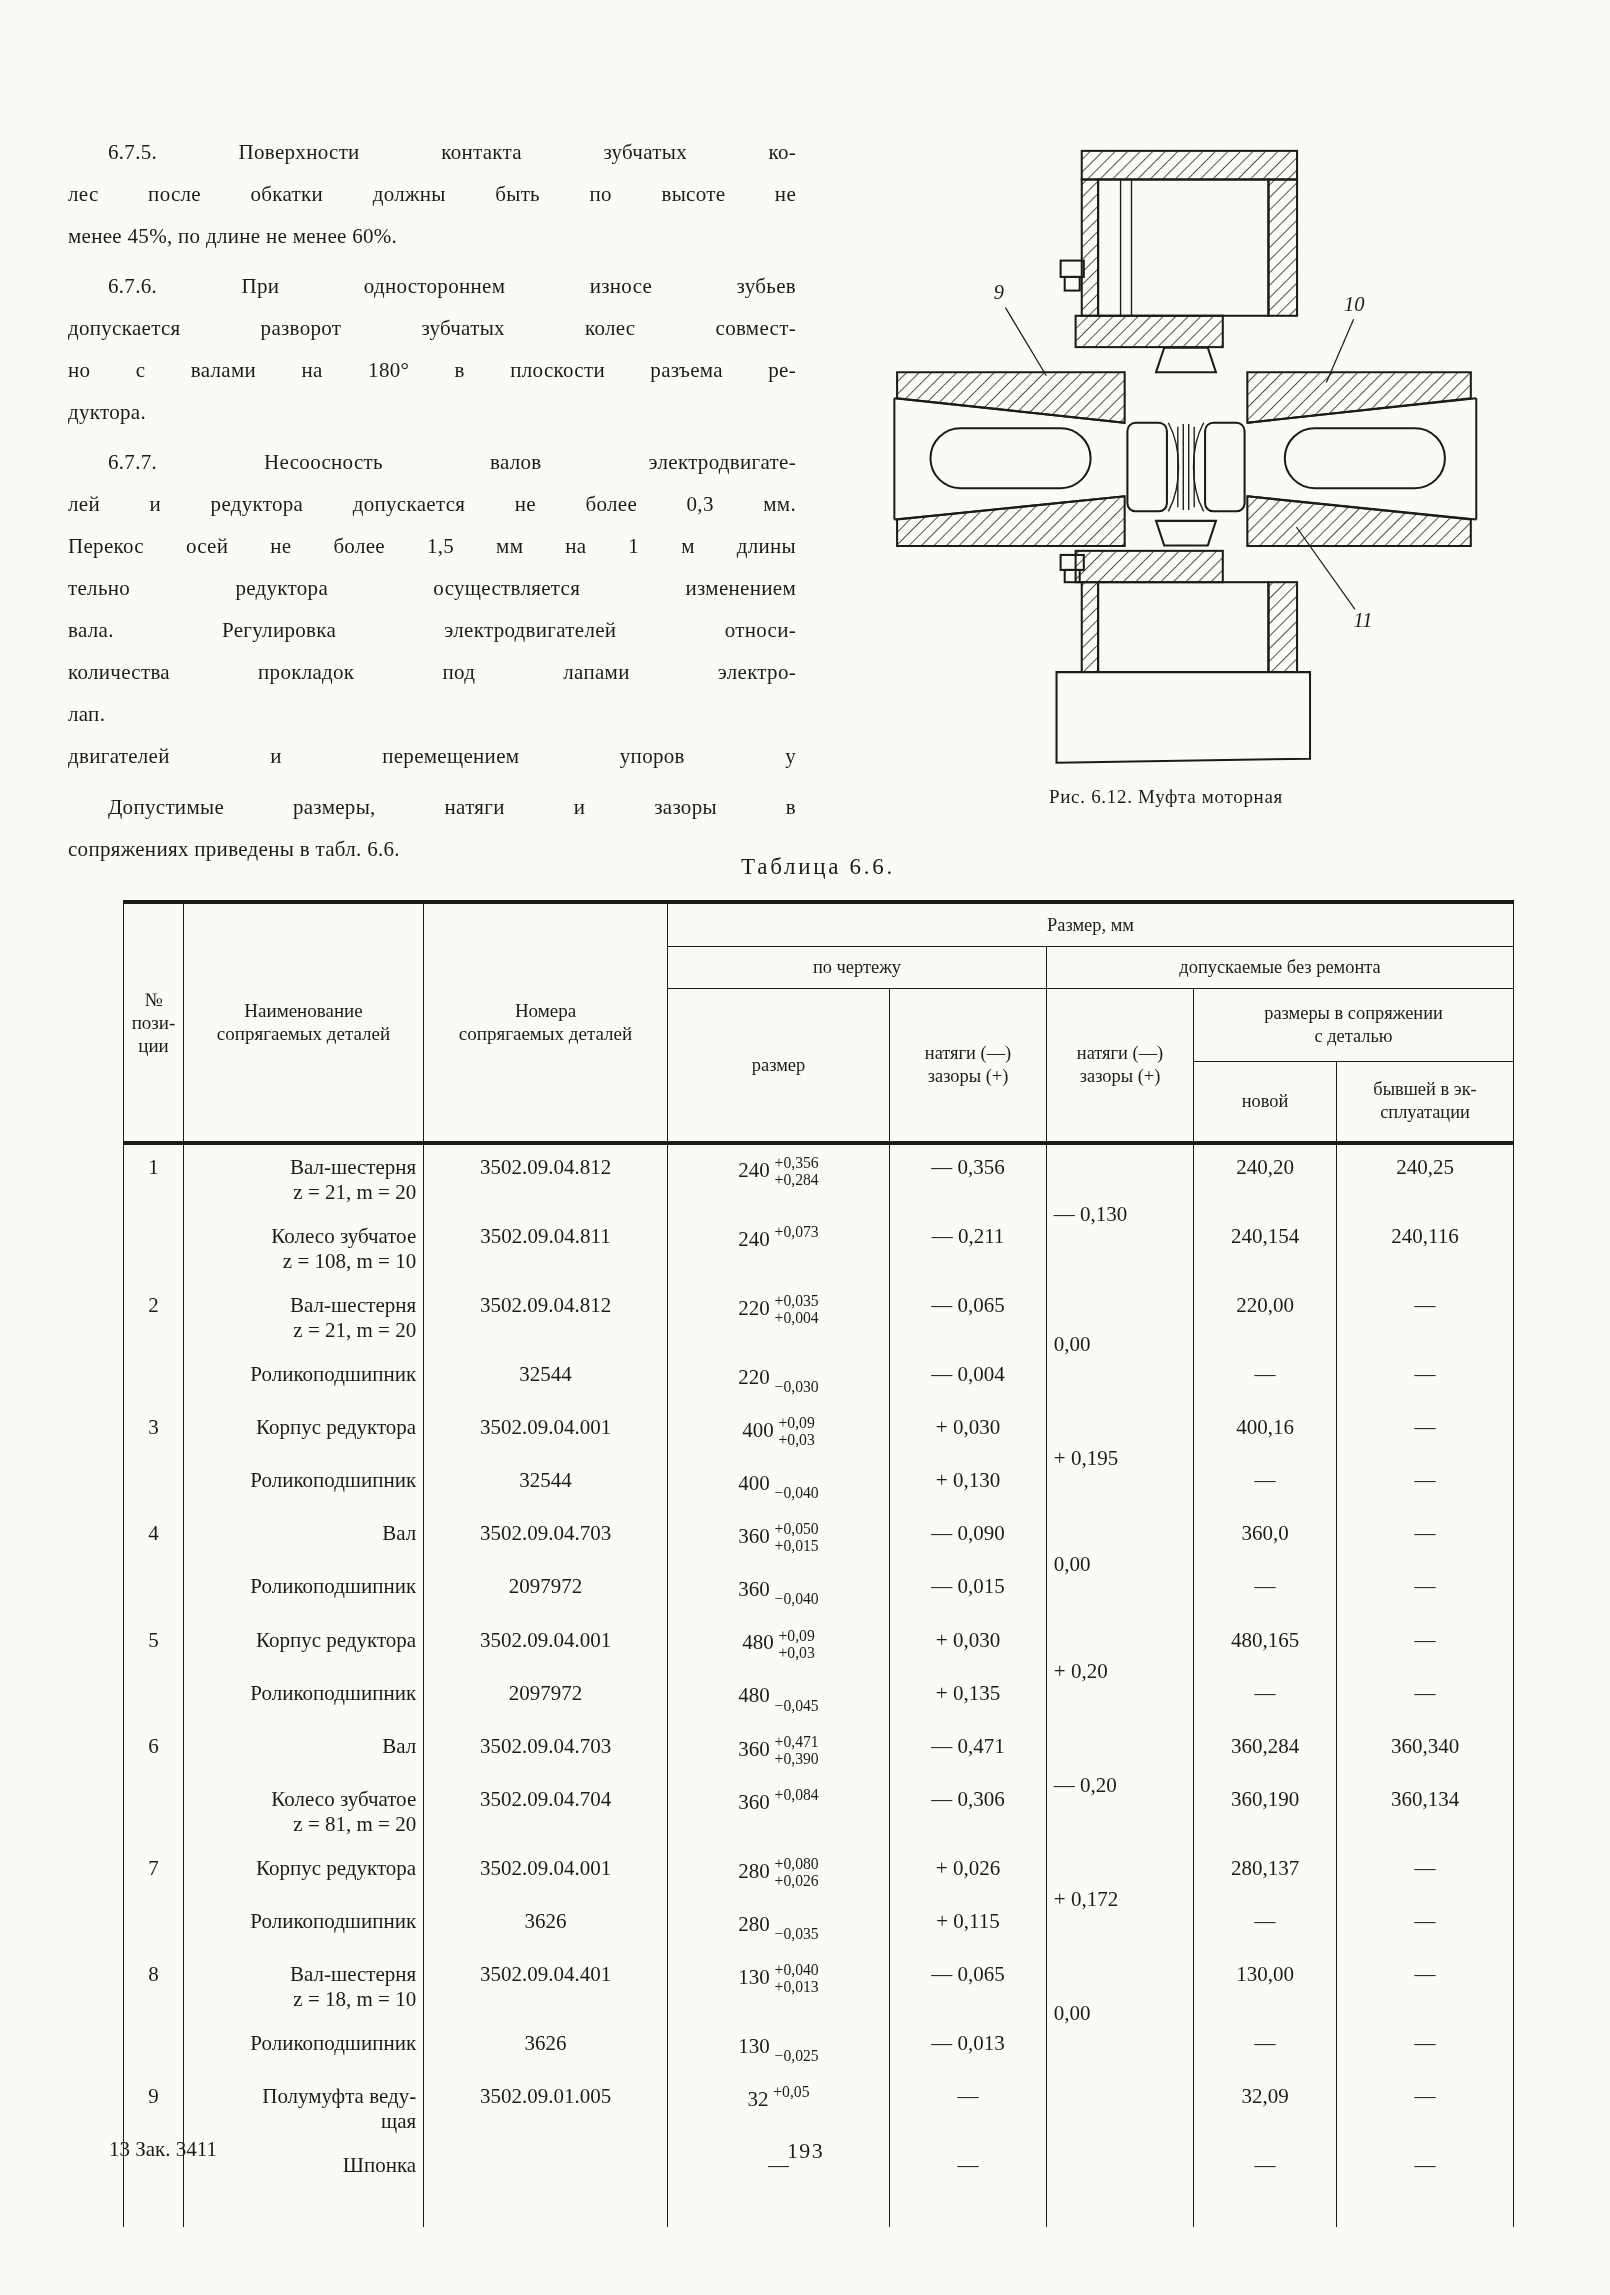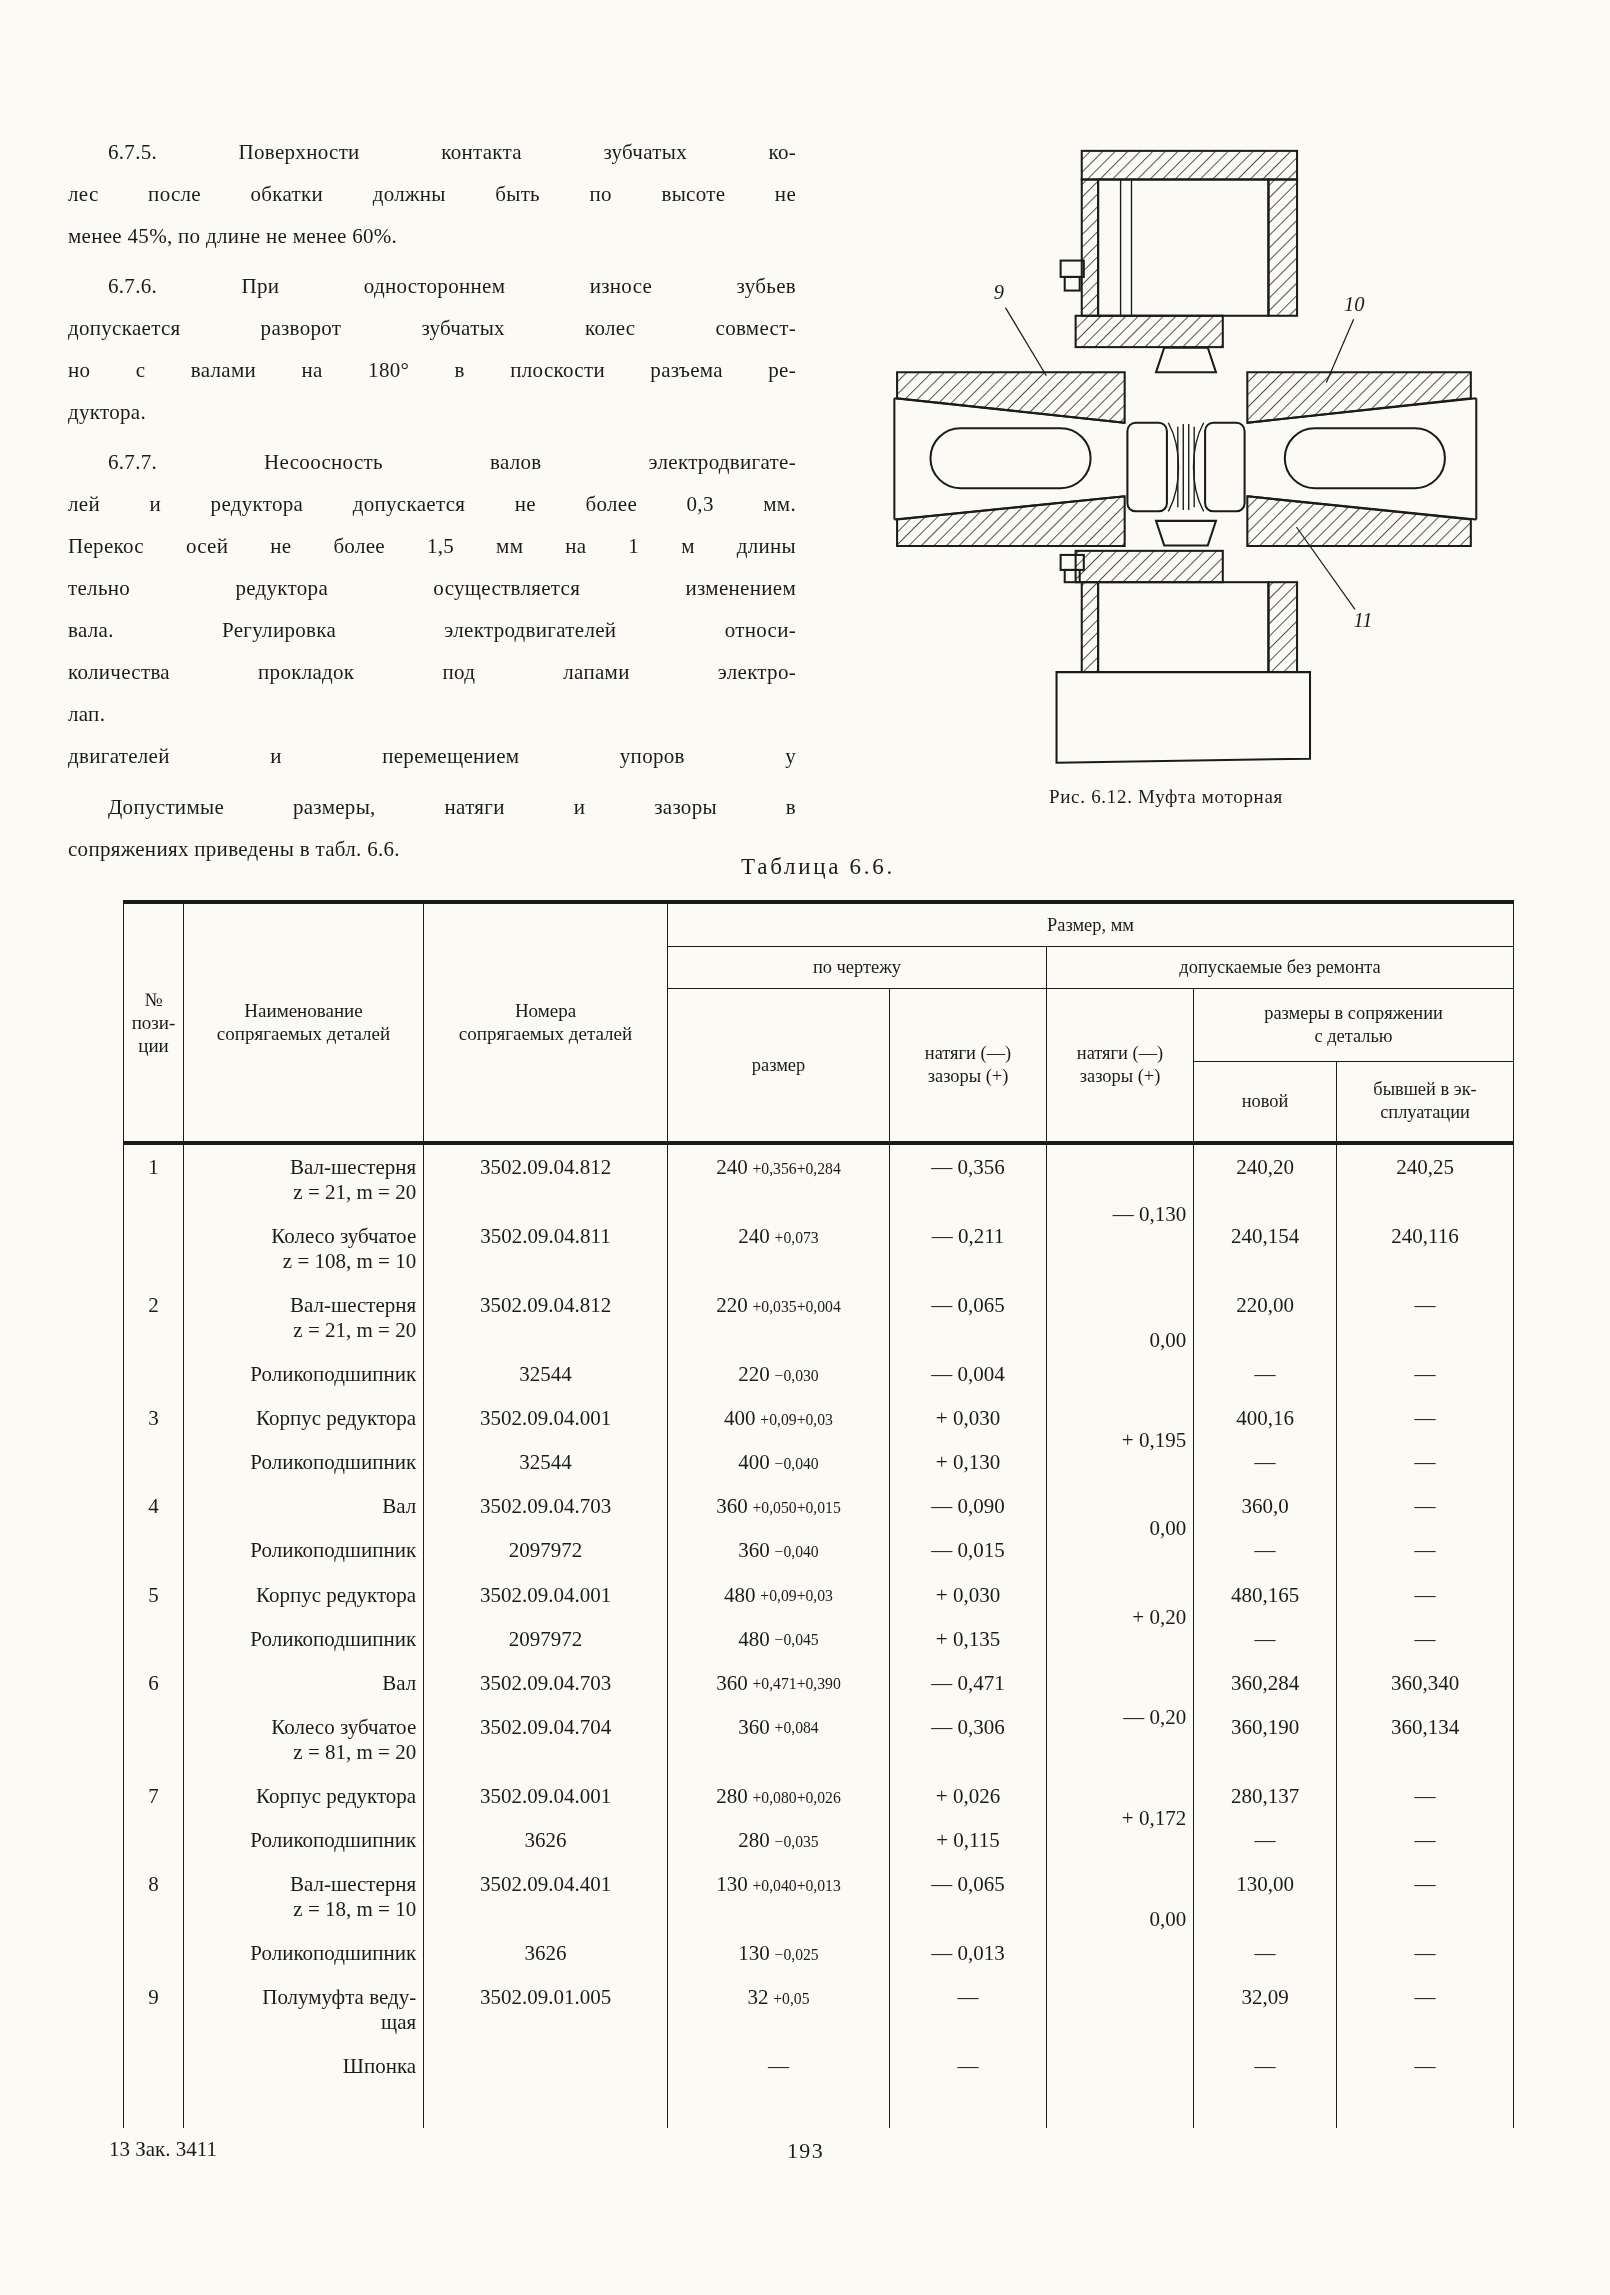--- a/index.html
+++ b/index.html
@@ -50,25 +50,25 @@
   .tbl th.h-new,.tbl th.h-used{height:71px}
   .tbl tbody td{
     border:0;border-left:1.4px solid #1b1b1b;border-right:1.4px solid #1b1b1b;
     font-size:21px;line-height:25px;vertical-align:top;
     padding:10.2px 6.8px 8.9px;
   }
   .c-pos{text-align:center}
   .c-name{text-align:right;padding-left:15px !important;white-space:pre-line}
   .c-num,.c-fit,.c-new,.c-used{text-align:center}
   .c-size{text-align:center}
-  .c-allowed{text-align:right;vertical-align:middle !important}
+  .c-allowed{text-align:left;vertical-align:middle !important}
   .tbl td.spacer{height:40px;padding:0}
   .dim-base{display:inline-block}
   .dim-tol{
-    display:inline-flex;flex-direction:row;vertical-align:middle;
+    display:inline-flex;flex-direction:column;vertical-align:middle;
     font-size:15.7px;line-height:17px;text-align:right;margin-left:4.8px;
     transform:translateY(-1.4px);
   }
   .tol-sup,.tol-sub{display:block;min-height:17px}
   
   .footer-left{position:absolute;left:109px;top:2137px;font-size:21px}
   .footer-page{position:absolute;left:0;top:2138px;width:1611px;text-align:center;font-size:22px;letter-spacing:1.4px}
 </style>
 </head>
 <body>

